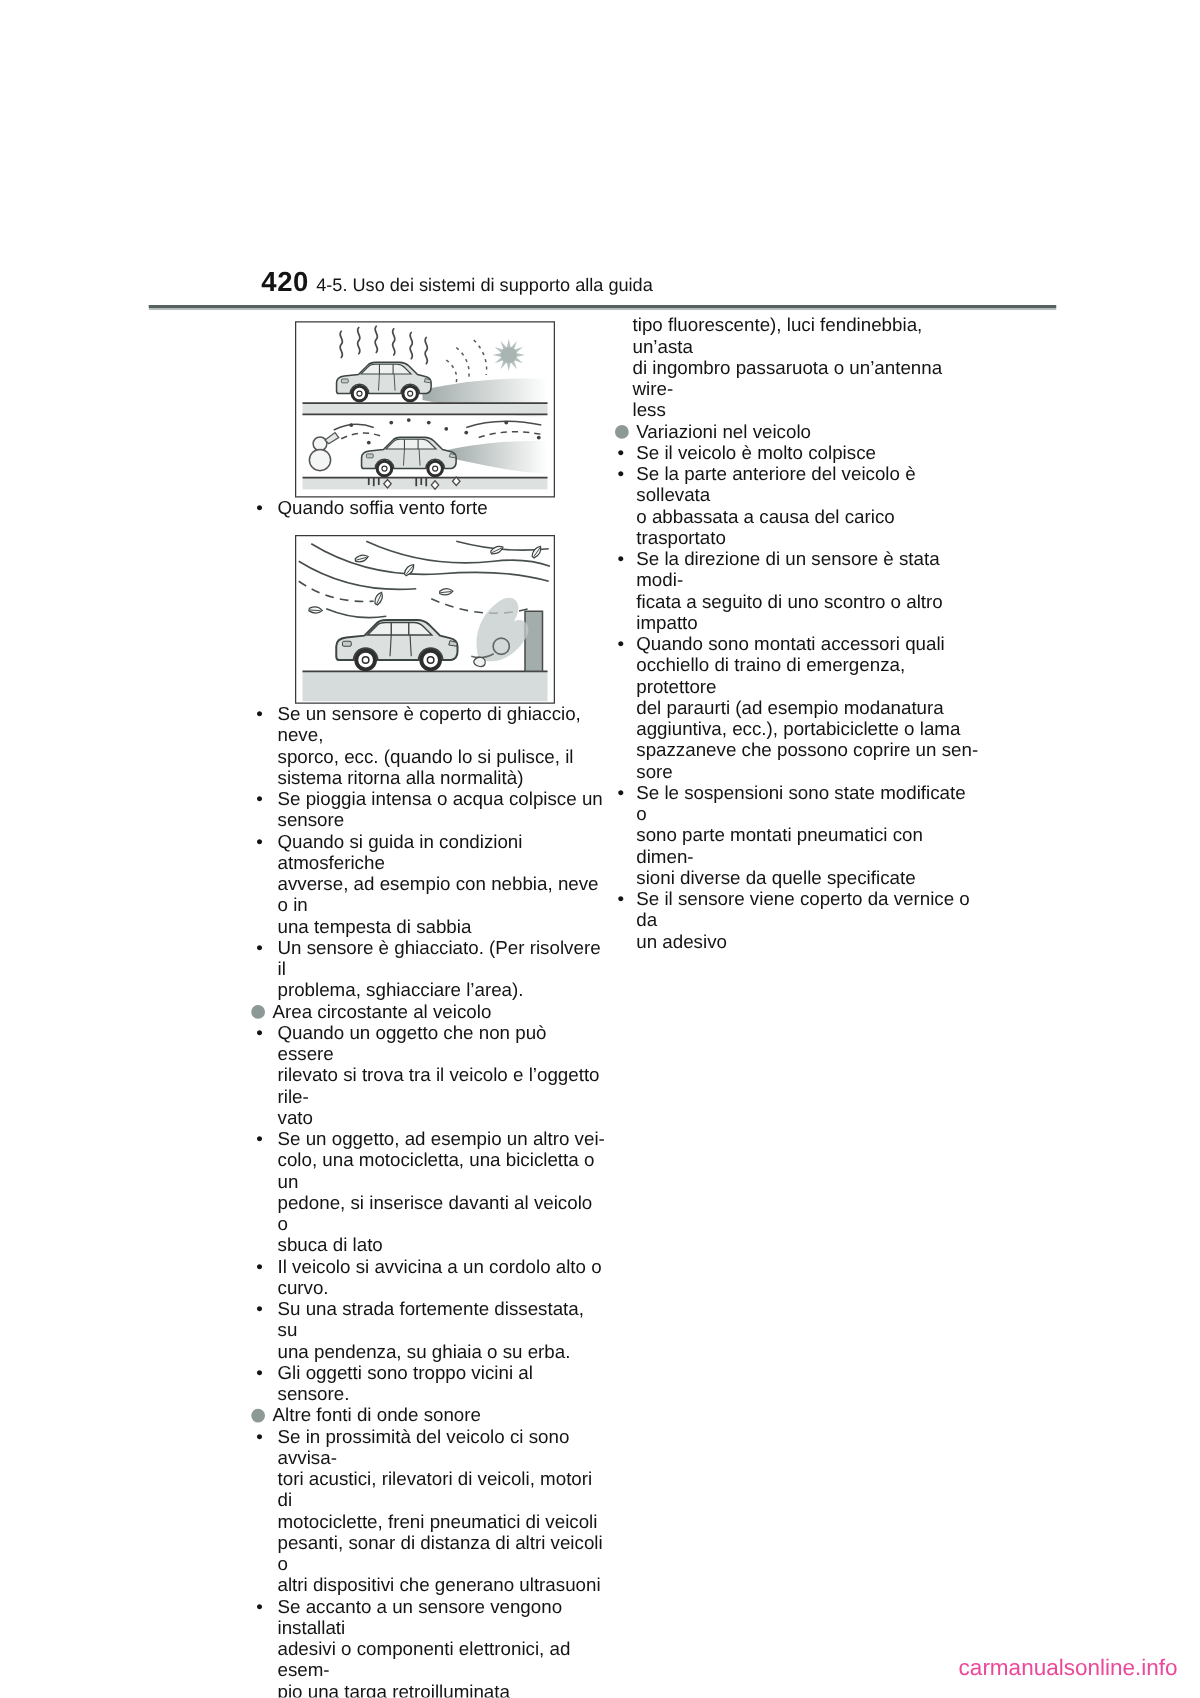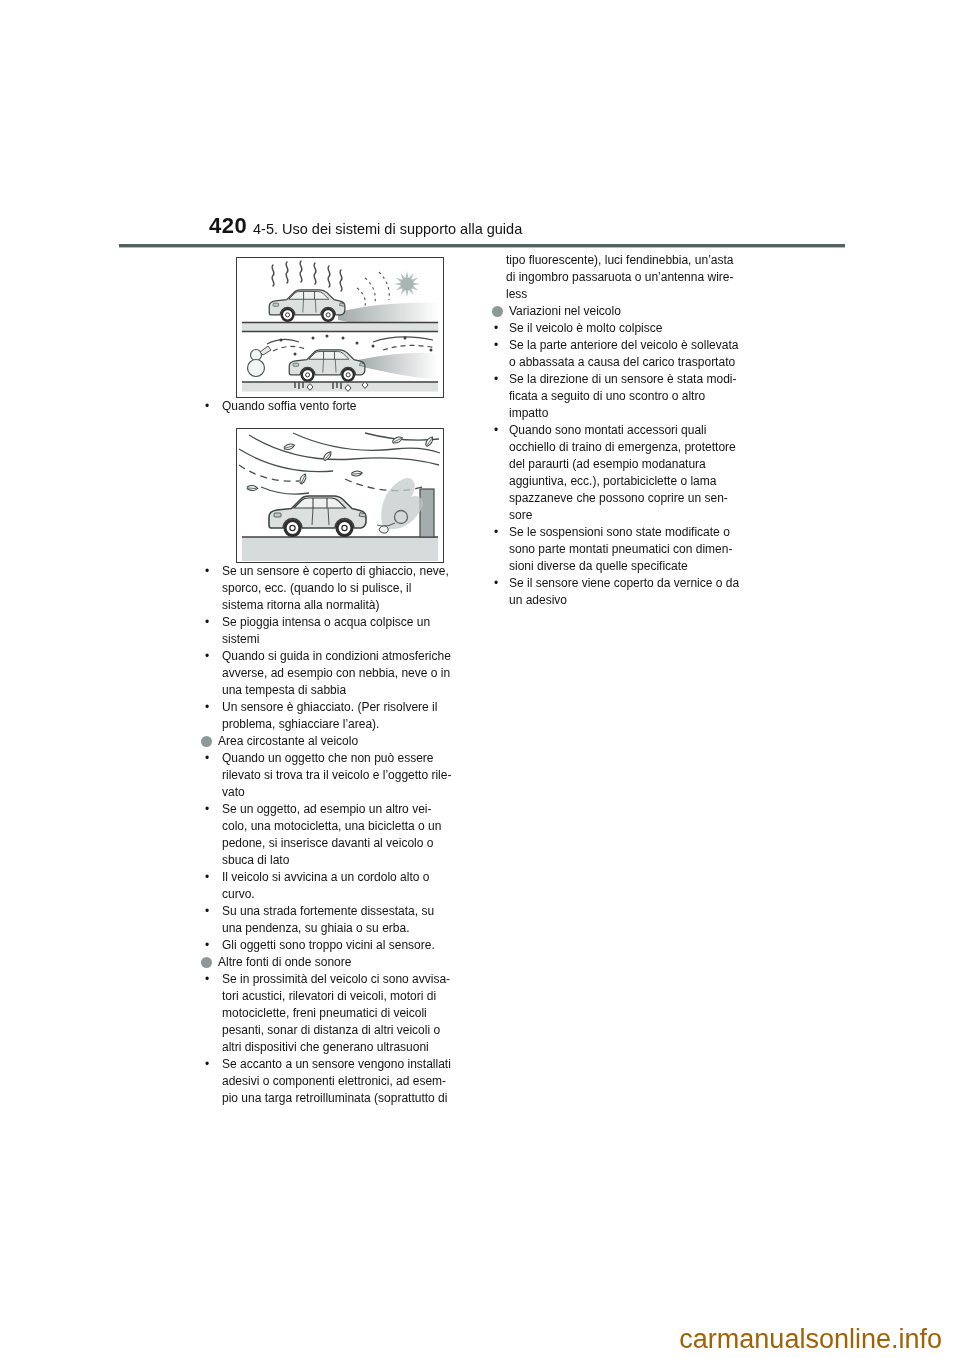--- a/index.html
+++ b/index.html
@@ -6,39 +6,39 @@
   body{
     width:960px;height:1358px;background:#ffffff;position:relative;
     font-family:"Liberation Sans",sans-serif;color:#141414;
     -webkit-font-smoothing:antialiased;overflow:hidden;
   }
   .page{position:absolute;inset:0;}
   .pagenum{position:absolute;left:189px;top:213px;font-size:22px;font-weight:bold;letter-spacing:.5px;margin-left:20px;}
   .headtitle{position:absolute;left:253px;top:221px;font-size:14.5px;font-weight:normal;}
   .rule{position:absolute;left:119px;top:244px;width:726px;height:4px;
     background:linear-gradient(to bottom,#55615f 0,#55615f 2.6px,#b4bdbb 2.6px,#b4bdbb 4px);}
-  .col{position:absolute;font-size:12px;line-height:17px;}
+  .col{position:absolute;font-size:15px;line-height:17px;}
   .col-left{left:196px;top:254px;width:288px;}
   .col-right{left:492px;top:252px;width:292px;}
   .fig{margin-left:40px;width:206px;border:1.5px solid #3a3a3a;background:#fff;}
   .fig svg{display:block;}
   .fig1{margin-top:3px;}
   .fig2{margin-top:13px;}
   ul.b{list-style:none;margin:0;padding:0;}
   ul.b li{display:flex;align-items:flex-start;}
   ul.b .dot{flex:0 0 26px;box-sizing:border-box;padding-left:9px;}
   .col-right ul.b .dot{flex:0 0 17px;padding-left:2px;}
   ul.b .txt{flex:1;white-space:pre-line;}
   .caption{margin-top:11px;}
   .list{margin-top:9px;}
   .sechead{display:flex;align-items:flex-start;margin-top:0;}
   .col-left .sechead{padding-left:5px;text-align:right;}
   .sechead .disc{flex:0 0 11px;width:11px;height:11px;border-radius:50%;background:#8d9997;margin-top:3px;margin-right:6px;}
   .cont{white-space:pre-line;padding-left:14px;}
-  .watermark{position:absolute;right:18px;top:1324px;font-size:27px;color:#a16207;}
+  .watermark{position:absolute;right:18px;top:1324px;font-size:18px;color:#ec4899;}
 </style>
 </head>
 <body>
 
 <svg width="0" height="0" style="position:absolute" aria-hidden="true">
   <defs>
     <linearGradient id="beam" x1="0" y1="0" x2="1" y2="0">
       <stop offset="0" stop-color="#8f9b99" stop-opacity="0.85"></stop>
       <stop offset="1" stop-color="#8f9b99" stop-opacity="0"></stop>
     </linearGradient>
@@ -190,21 +190,21 @@
     <ul class="b list">
       <li>
           <span class="dot">•</span>
           <span class="txt">Se un sensore è coperto di ghiaccio, neve,
 sporco, ecc. (quando lo si pulisce, il
 sistema ritorna alla normalità)</span>
         </li>
       <li>
           <span class="dot">•</span>
           <span class="txt">Se pioggia intensa o acqua colpisce un
-sistemi</span>
+sensore</span>
         </li>
       <li>
           <span class="dot">•</span>
           <span class="txt">Quando si guida in condizioni atmosferiche
 avverse, ad esempio con nebbia, neve o in
 una tempesta di sabbia</span>
         </li>
       <li>
           <span class="dot">•</span>
           <span class="txt">Un sensore è ghiacciato. (Per risolvere il

